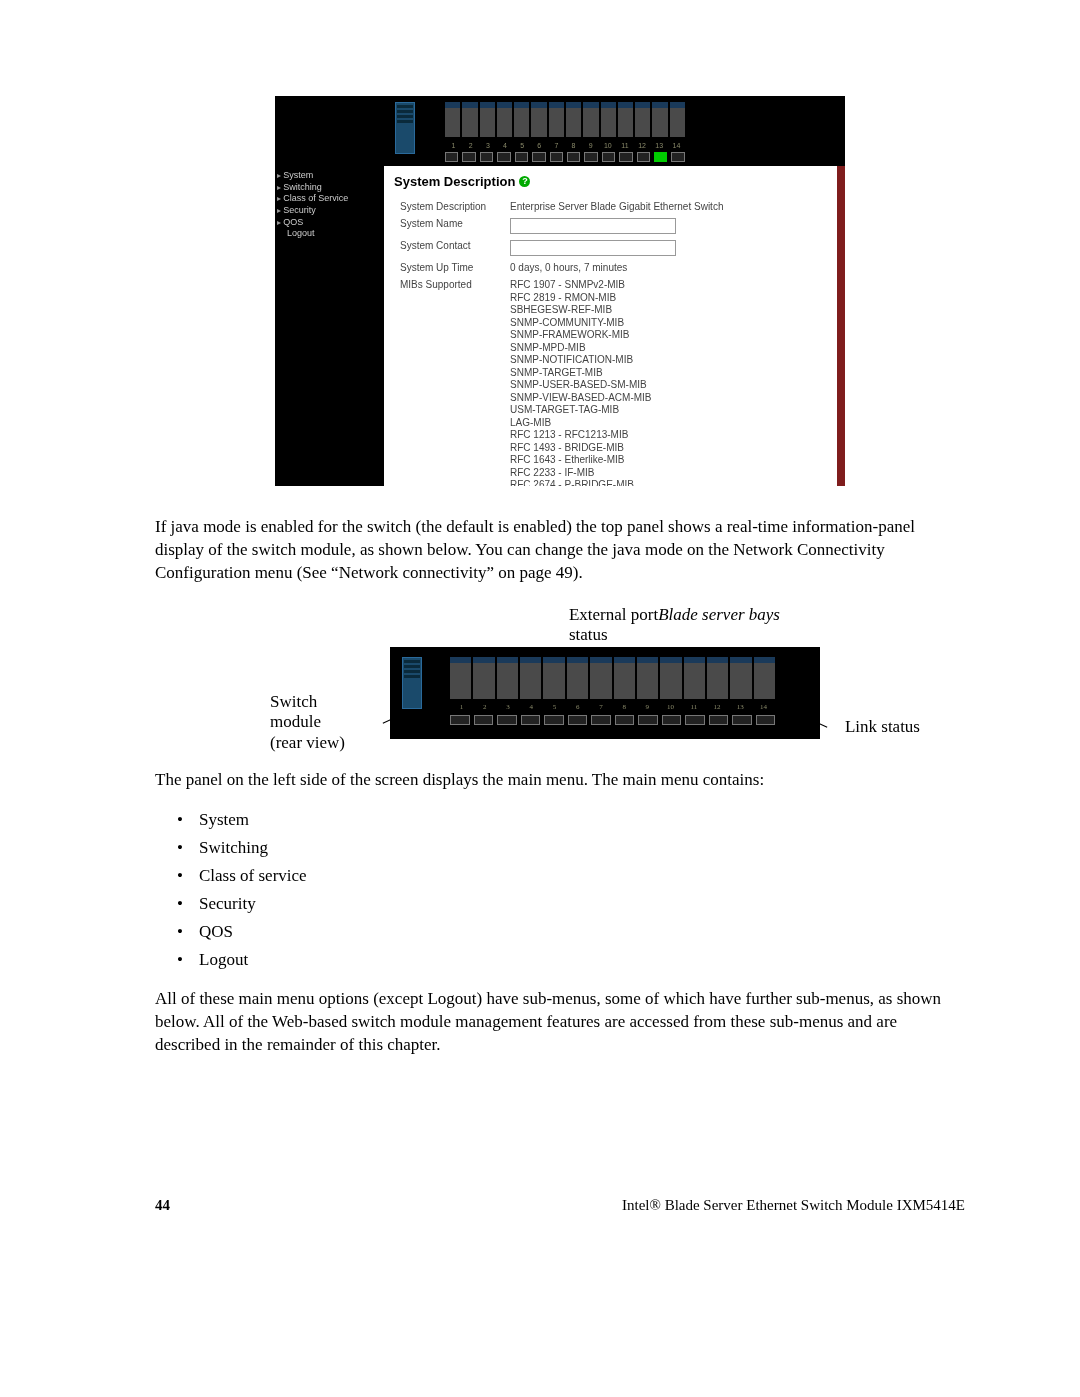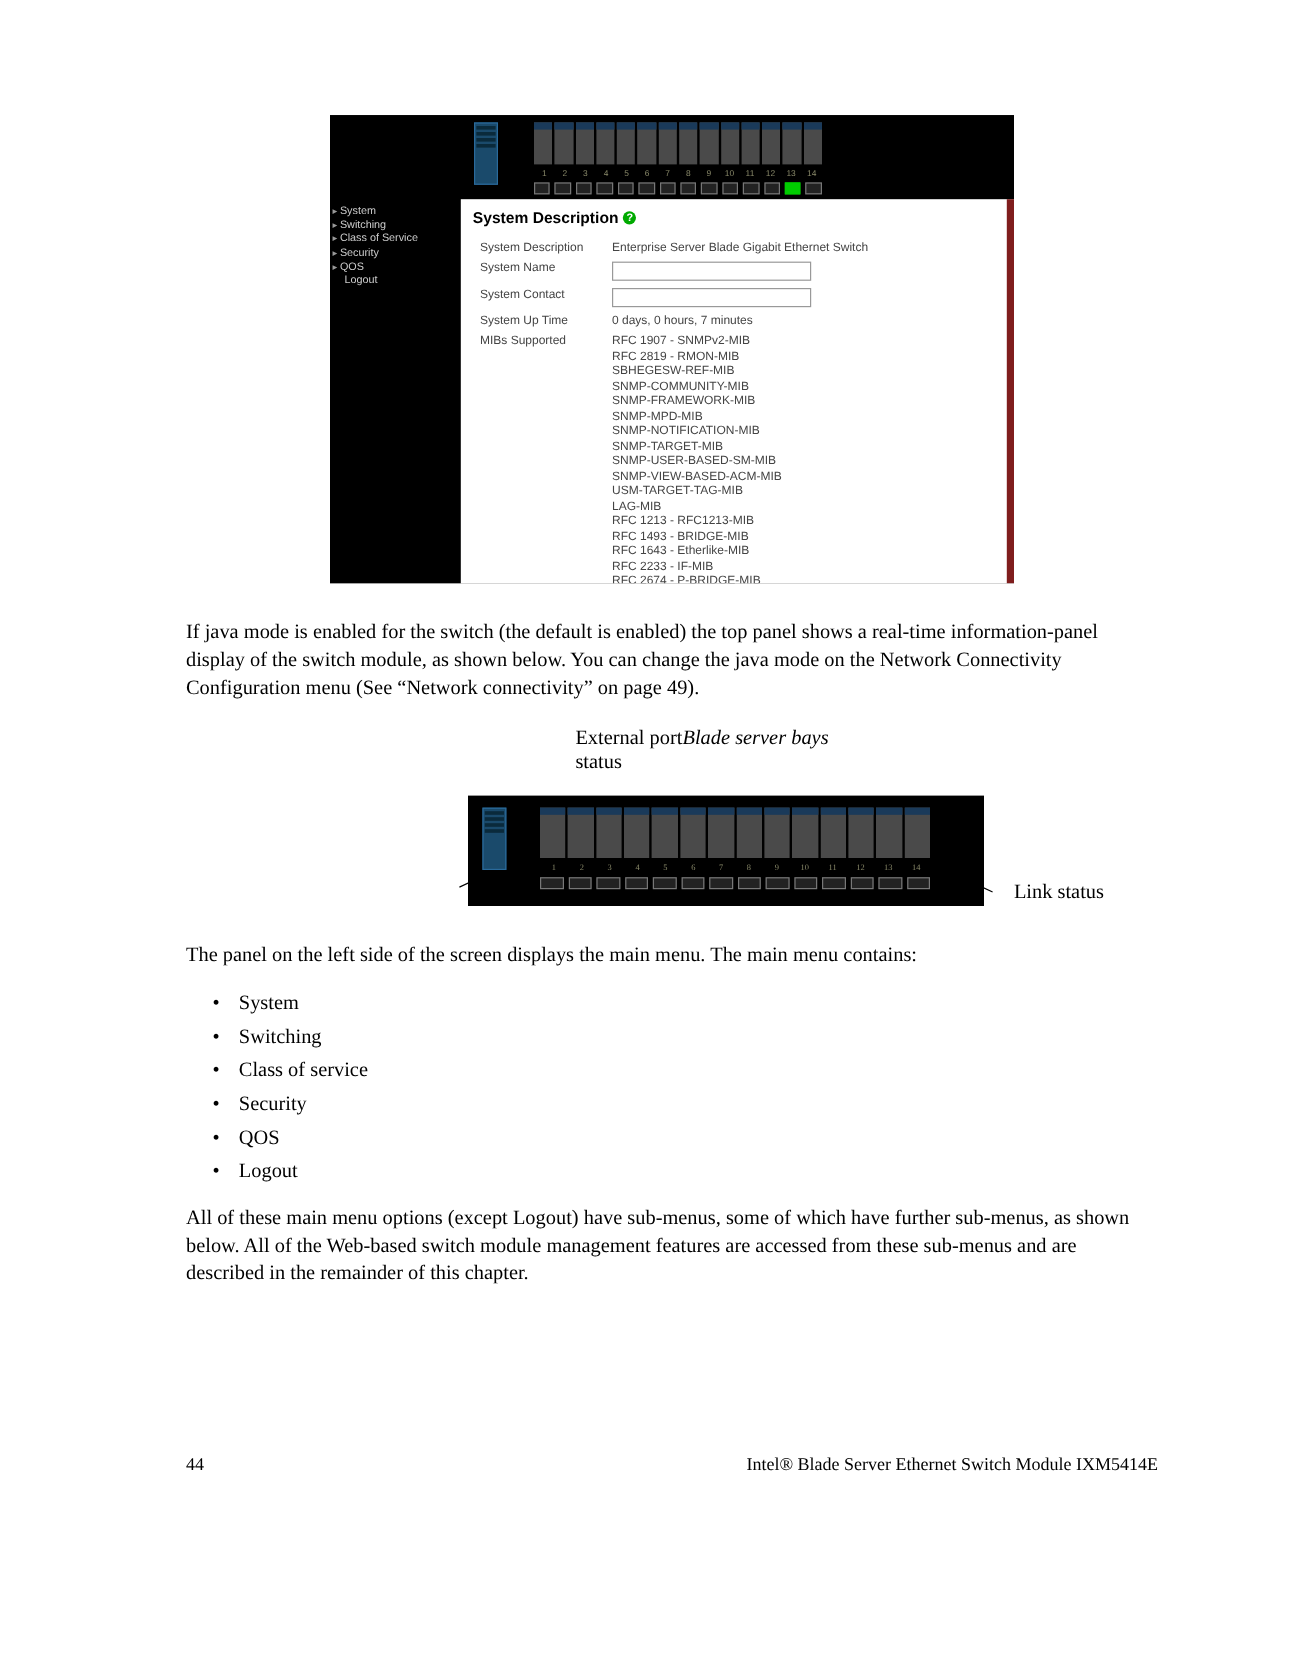--- a/index.html
+++ b/index.html
@@ -88,21 +88,21 @@
   .ss1-nav div::before { content: "▸ "; font-size: 8px; color: #999; }
   .ss1-nav .sub::before { content: ""; }
   .ss1-nav .sub { padding-left: 10px; }
   .ss1-main {
     flex: 1;
     background: #fff;
     color: #000;
     padding: 8px 10px;
     font-size: 10px;
     position: relative;
-    border-right: 6px solid #7f1d1d;
+    border-right: 8px solid #7f1d1d;
     overflow: hidden;
   }
   .ss1-main h2 {
     font-size: 13px;
     font-weight: bold;
     margin: 0 0 8px 0;
     display: flex;
     align-items: center;
     gap: 4px;
   }
@@ -137,21 +137,21 @@
   .scroll-up { top: 0; }
   .scroll-down { bottom: 0; }
 
   .body-text { margin: 18px 0; line-height: 1.35; }
 
   .fig2-wrap {
     width: 580px;
     margin: 20px auto 30px auto;
     position: relative;
   }
-  .fig2-labels-top { display: flex; justify-content: center; font-size: 17px; margin-bottom: 18px; }
+  .fig2-labels-top { display: flex; justify-content: flex-end; font-size: 17px; margin-bottom: 2px; }
   .fig2-labels-top .left { margin-left: 120px; }
   .fig2-labels-top .right { margin-right: 70px; font-style: italic; }
   .fig2-box {
     width: 430px;
     height: 92px;
     margin-left: 120px;
     background: #000;
     position: relative;
   }
   .fig2-box .switch-icon { left: 12px; top: 10px; }
@@ -182,21 +182,21 @@
   ul.main-list { margin: 10px 0 18px 0; padding-left: 44px; list-style: none; }
   ul.main-list li { margin: 8px 0; }
   ul.main-list li::before { content: "•"; display: inline-block; width: 22px; margin-left: -22px; }
 
   .footer {
     display: flex;
     justify-content: space-between;
     margin-top: 140px;
     font-size: 15px;
   }
-  .footer .pn { font-weight: normal; }
+  .footer .pn { font-weight: bold; }
 </style>
 </head>
 <body>
 
 <div class="page">
 
   <div class="screenshot1">
     <div class="ss1-header">
       <div class="switch-icon">
         <div class="bar"></div>
@@ -352,20 +352,21 @@
           <div class="led"></div>
           <div class="led"></div>
           <div class="led"></div>
           <div class="led"></div>
           <div class="led"></div>
           <div class="led"></div>
           <div class="led"></div>
           <div class="led"></div>
           <div class="led"></div>
         </div>
+      <div class="fig2-left-label" id="swmod">Switch<br>module<br>(rear view)</div>
       <div class="fig2-right-label">Link status</div>
       <div class="pointer" style="left:-8px;top:72px;width:18px;transform:rotate(-25deg);"></div>
       <div class="pointer" style="right:-8px;top:76px;width:18px;transform:rotate(25deg);"></div>
     </div>
   </div>
 
   <p class="body-text">The panel on the left side of the screen displays the main menu. The main menu contains:</p>
 
   <ul class="main-list" id="menulist">
       <li>System</li>

